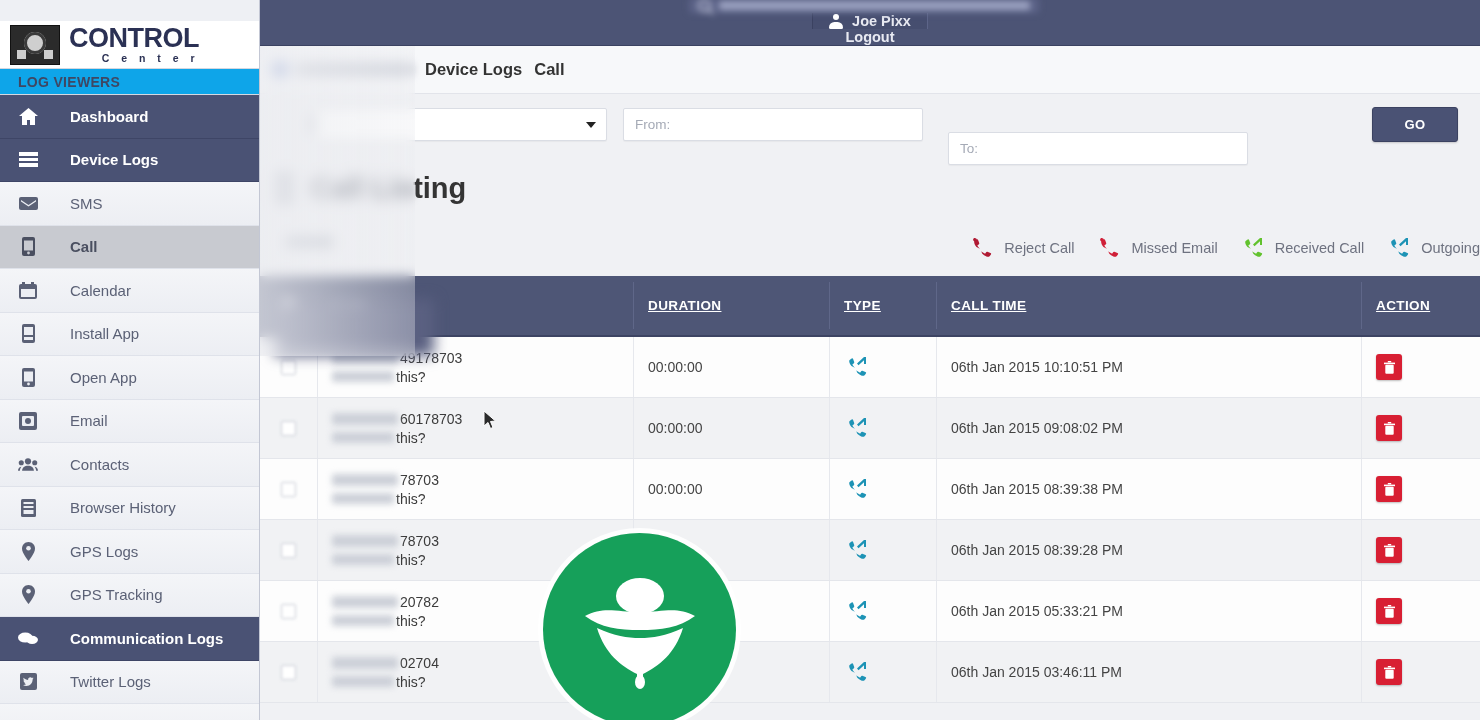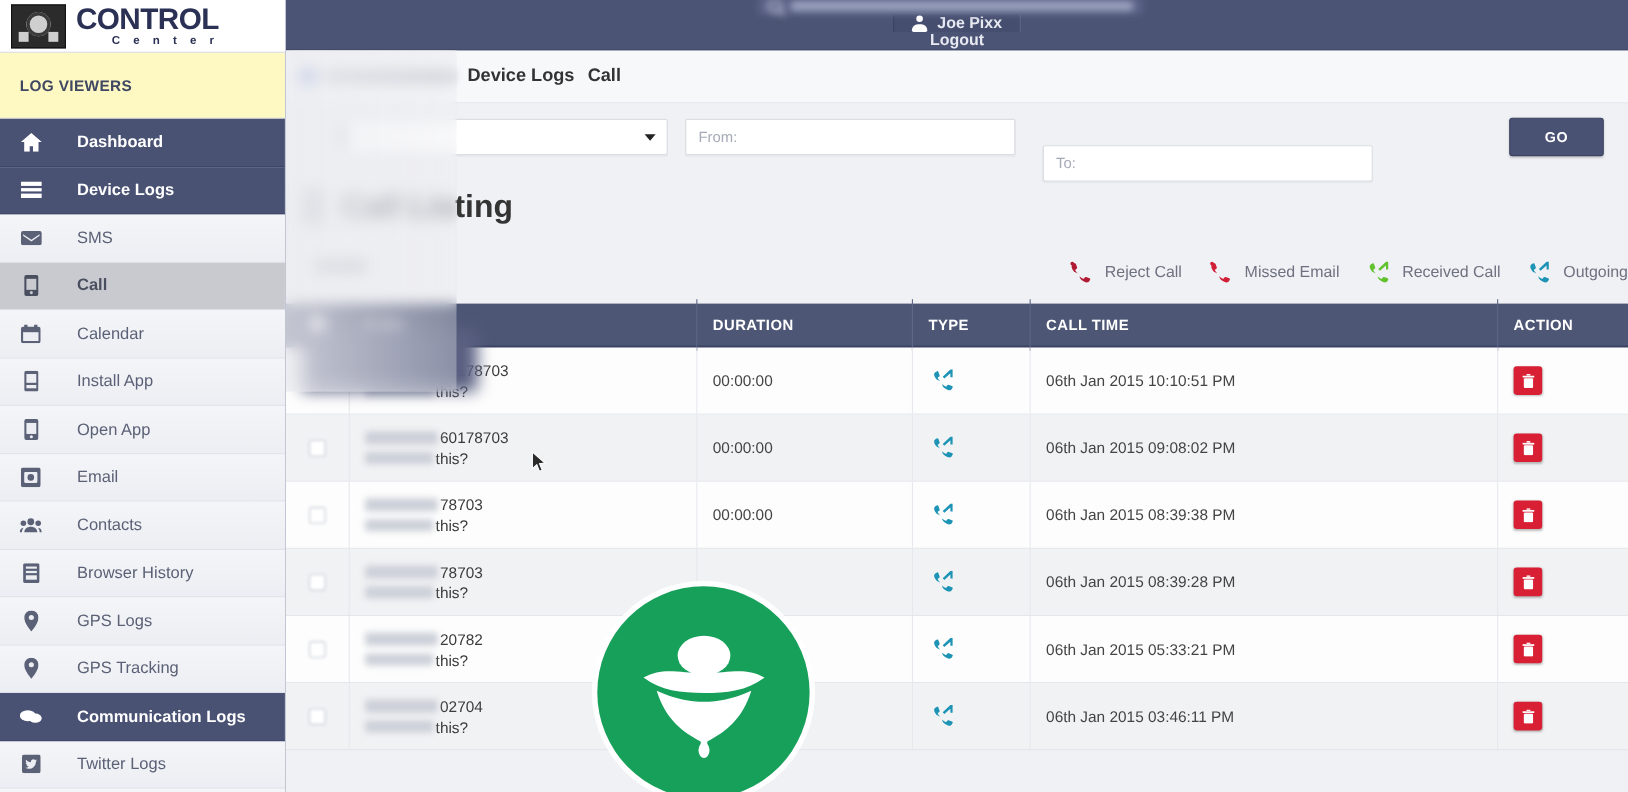--- a/index.html
+++ b/index.html
@@ -56,21 +56,21 @@
   }
 
   
   .sidebar {
     position:absolute; left:0; top:0; width:260px; height:720px;
     background:#eef0f4; border-right:1px solid #c3c7d4;
     overflow:hidden;
   }
   .logo {
     height:48px; background:#ffffff; display:flex; align-items:center;
-    padding:0 10px; gap:9px; border-bottom:1px solid #d3d7e0;
+    padding:0 10px; gap:9px; border-bottom:1px solid #d3d7e0;margin-top:21px;
   }
   .logo-mark {
     width:50px; height:40px; background:#2b2b2b; flex:none;
     position:relative; border:1px solid #111;
   }
   .logo-mark .gear {
     position:absolute; left:13px; top:6px; width:22px; height:22px;
     border-radius:50%; background:#cfcfcf;
     box-shadow:0 0 0 3px #3a3a3a inset;
   }
@@ -82,23 +82,23 @@
   .logo-text .l1 {
     font-size:27px; font-weight:bold; color:#2b3154; letter-spacing:-0.5px;
     font-family:"Liberation Sans",sans-serif;
   }
   .logo-text .l2 {
     font-size:10.5px; color:#2b3154; letter-spacing:4.5px; font-weight:bold;
     text-align:right; margin-top:1px;
   }
 
   .side-title {
-    height:60px; display:flex; align-items:center; padding-left:18px;
+    height:26px; display:flex; align-items:center; padding-left:18px;
     font-size:14px; font-weight:bold; color:#3f4763; letter-spacing:0.3px;
-    background:#fef9c3; border-bottom:1px solid #d5d8e1;
+    background:#0ea5e9; border-bottom:1px solid #d5d8e1;
   }
   .side-item {
     height:43.5px; display:flex; align-items:center; gap:32px;
     padding-left:18px; font-size:15px; color:#5b6176;
     border-bottom:1px solid #dfe2ea;
     background:linear-gradient(#f4f5f8,#eceef3);
   }
   .side-item .ico { width:20px; display:flex; justify-content:center; flex:none; }
   .side-item svg { display:block; }
   .side-item.dark {
@@ -188,23 +188,23 @@
   .ph { width:26px; height:26px; flex:none; }
 
   .smallblur {
     position:absolute; left:25px; top:16px; width:48px; height:12px;
     background:#c2c6cf; border-radius:2px; filter:blur(2.6px);
   }
 
   
   .tbl { width:1220px; }
   .thead {
-    display:flex; height:40px; background:#4e5676; color:#fff;
+    display:flex; height:61px; background:#4e5676; color:#fff;
     font-size:13.5px; font-weight:bold; letter-spacing:.4px;
-    align-items:center; border-bottom:2px solid #3d4463;
+    align-items:center; border-bottom:2px solid #3d4463;text-decoration:underline;
   }
   .th { height:47px; display:flex; align-items:center; padding:0 14px;
         border-right:1px solid #5f6789; }
   .th:last-child { border-right:none; }
   .c-chk  { width:58px; justify-content:center; }
   .c-no   { width:316px; }
   .c-dur  { width:196px; }
   .c-type { width:107px; }
   .c-time { width:425px; }
   .c-act  { width:118px; justify-content:flex-start; }

